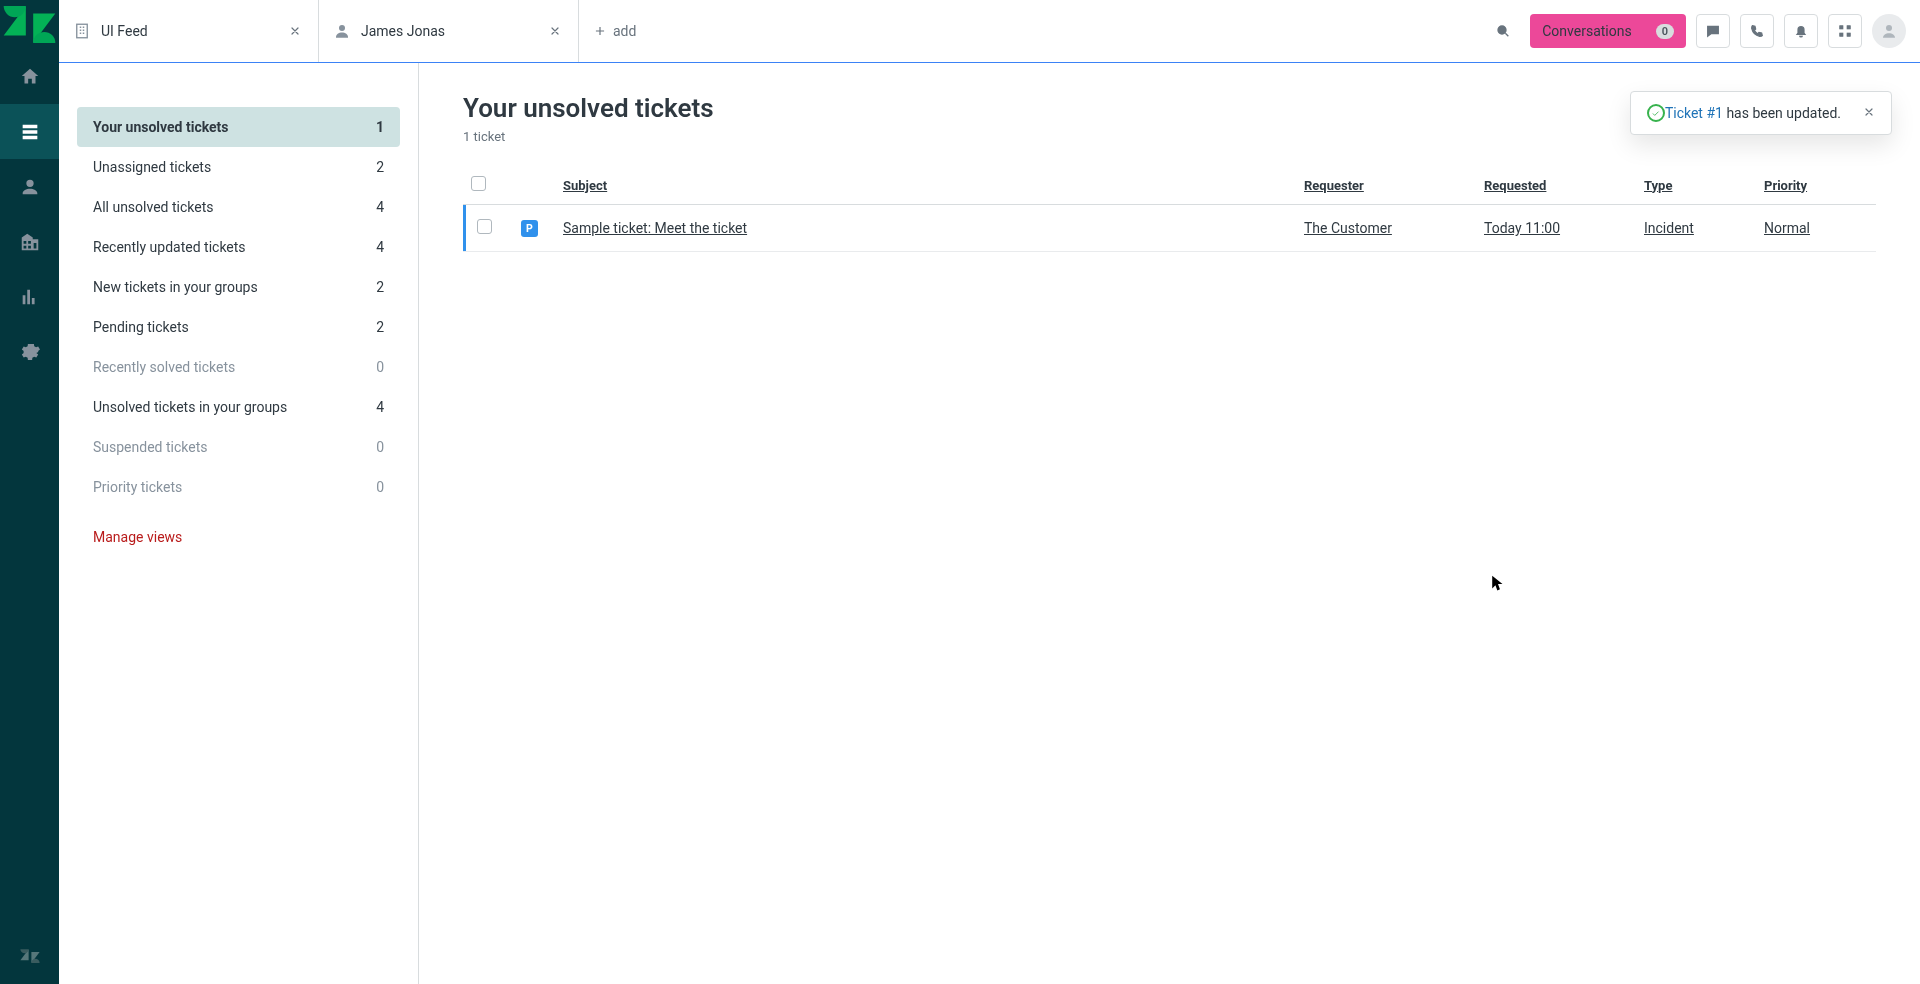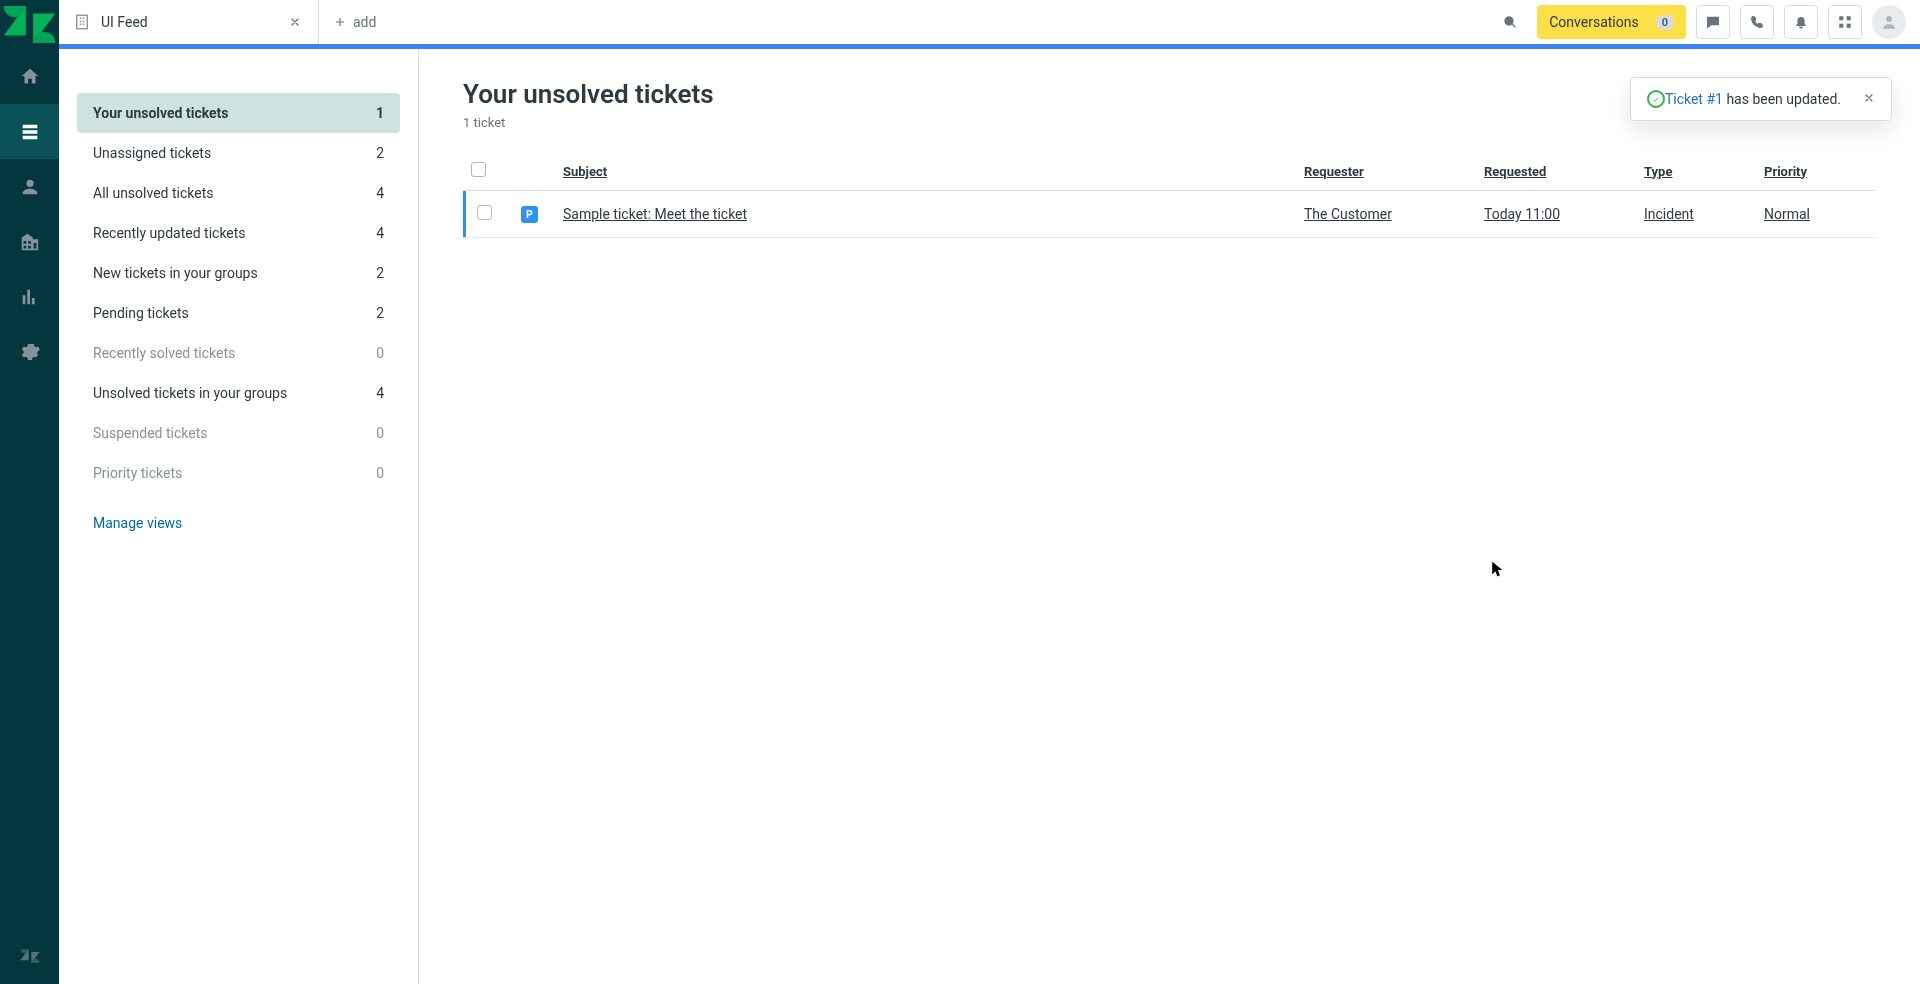--- a/index.html
+++ b/index.html
@@ -13,55 +13,55 @@
   .rail-item svg { width:22px; height:22px; fill:#87929d; }
   .rail-item.active { background:#0b5258; }
   .rail-item.active svg { fill:#fff; }
   .rail-logo { width:59px; height:49px; display:flex; align-items:center; justify-content:center; }
   .rail-bottom { position:absolute; bottom:8px; width:59px; display:flex; justify-content:center; }
 
   
   .main { flex:1; display:flex; flex-direction:column; min-width:0; }
 
   
-  .tabstrip { height:49px; border-bottom:5px solid #3b82f6; display:flex; align-items:stretch; position:relative; }
+  .tabstrip { height:63px; border-bottom:1px solid #3b82f6; display:flex; align-items:stretch; position:relative; }
   .tab { display:flex; align-items:center; gap:10px; padding:0 14px; border-right:1px solid #d8dcde; min-width:260px; max-width:260px; cursor:pointer; }
   .tab .tab-icon { width:18px; height:18px; display:flex; align-items:center; justify-content:center; }
   .tab .tab-label { flex:1; font-size:14px; white-space:nowrap; overflow:hidden; text-overflow:ellipsis; color:#2f3941; }
   .tab .tab-close { width:18px; height:18px; display:flex; align-items:center; justify-content:center; border-radius:3px; cursor:pointer; }
   .tab .tab-close svg { width:12px; height:12px; fill:#68737d; }
   .tab-add { display:flex; align-items:center; gap:6px; padding:12px 14px; cursor:pointer; color:#68737d; font-size:14px; }
   .tab-add svg { width:14px; height:14px; fill:#68737d; }
 
   .top-right { margin-left:auto; display:flex; align-items:center; padding-right:14px; gap:10px; }
   .icon-btn { width:34px; height:34px; border:1px solid #d8dcde; border-radius:4px; display:flex; align-items:center; justify-content:center; cursor:pointer; background:#fff; }
   .icon-btn svg { width:16px; height:16px; fill:#68737d; stroke:#68737d; }
   .icon-btn.plain { border:none; background:transparent; }
-  .conv-btn { height:34px; border-radius:4px; background:#fde047; display:flex; align-items:center; gap:17px; padding:0 12px; cursor:pointer; font-size:14px; color:#2f3941; }
+  .conv-btn { height:34px; border-radius:4px; background:#ec4899; display:flex; align-items:center; gap:24px; padding:0 12px; cursor:pointer; font-size:14px; color:#2f3941; }
   .conv-badge { background:#d8dcde; color:#49545c; border-radius:10px; font-size:11px; padding:1px 6px; font-weight:600; }
   .avatar { width:34px; height:34px; border-radius:50%; background:#e9ebed; display:flex; align-items:center; justify-content:center; cursor:pointer; }
   .avatar svg { width:18px; height:18px; fill:#afb6bc; }
 
   
   .body { flex:1; display:flex; min-height:0; }
 
   
   .views-panel { width:360px; border-right:1px solid #d8dcde; padding:28px 18px 0 18px; display:flex; flex-direction:column; }
   .views-header { display:flex; align-items:center; justify-content:space-between; padding:0 0 14px 0; border-bottom:1px solid #e9ebed; }
   .views-title { font-size:15px; font-weight:700; color:#2f3941; }
   .views-header-actions { display:flex; gap:6px; }
   .round-icon { width:28px; height:28px; display:flex; align-items:center; justify-content:center; cursor:pointer; border-radius:4px; }
   .round-icon svg { width:16px; height:16px; fill:#68737d; }
 
   .view-list { margin-top:16px; display:flex; flex-direction:column; gap:0; }
   .view-item { display:flex; align-items:center; justify-content:space-between; height:40px; padding:0 16px; border-radius:4px; cursor:pointer; font-size:14px; color:#2f3941; }
   .view-item.active { background:#cee2e2; font-weight:700; }
   .view-item.zero { color:#87929d; }
   .view-count { font-size:14px; }
-  .manage-link { margin-top:22px; padding-left:16px; font-size:14px; color:#0369a1; cursor:pointer; }
+  .manage-link { margin-top:22px; padding-left:16px; font-size:14px; color:#b91c1c; cursor:pointer; }
 
   
   .content { flex:1; padding:30px 44px 0 44px; position:relative; overflow:auto; }
   .page-title { font-size:26px; font-weight:600; color:#2f3941; }
   .ticket-count { font-size:13px; color:#68737d; margin-top:6px; }
 
   .tbl { width:100%; margin-top:22px; border-collapse:collapse;text-decoration:underline; }
   .tbl th { text-align:left; font-size:13px; font-weight:700; color:#2f3941; padding:10px 8px; border-bottom:1px solid #d8dcde; }
   .th-check { width:50px; }
   .th-icon { width:42px; }
@@ -145,20 +145,34 @@
 
   <div class="tabstrip">
     <div class="tab">
       <span class="tab-icon">
         <svg viewBox="0 0 24 24" fill="none" stroke="#87929d" stroke-width="1.8">
             <rect x="5" y="3" width="14" height="18"></rect>
             <path d="M9 7h2M13 7h2M9 11h2M13 11h2M9 15h2M13 15h2"></path>
           </svg>
       </span>
       <span class="tab-label">UI Feed</span>
+      <span class="tab-close">
+        <svg viewBox="0 0 24 24">
+            <path d="M18 6L6 18M6 6l12 12" stroke="#68737d" stroke-width="2.4" fill="none" stroke-linecap="round"></path>
+          </svg>
+      </span>
+    </div>
+    <div class="tab">
+      <span class="tab-icon">
+        <svg viewBox="0 0 24 24" fill="#87929d">
+            <circle cx="12" cy="8" r="4"></circle>
+            <path d="M4 20c0-3.3 3.6-6 8-6s8 2.7 8 6v1H4z"></path>
+          </svg>
+      </span>
+      <span class="tab-label">James Jonas</span>
       <span class="tab-close">
         <svg viewBox="0 0 24 24">
             <path d="M18 6L6 18M6 6l12 12" stroke="#68737d" stroke-width="2.4" fill="none" stroke-linecap="round"></path>
           </svg>
       </span>
     </div>
     <div class="tab-add">
       <svg viewBox="0 0 24 24">
           <path d="M11 5h2v14h-2zM5 11h14v2H5z"></path>
         </svg>

